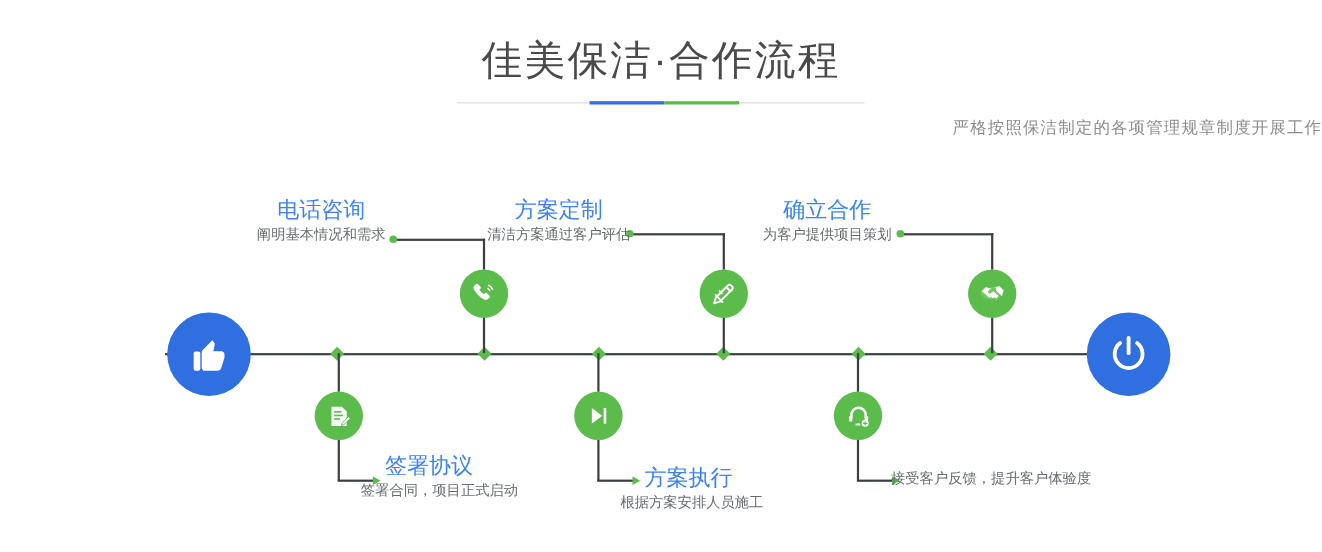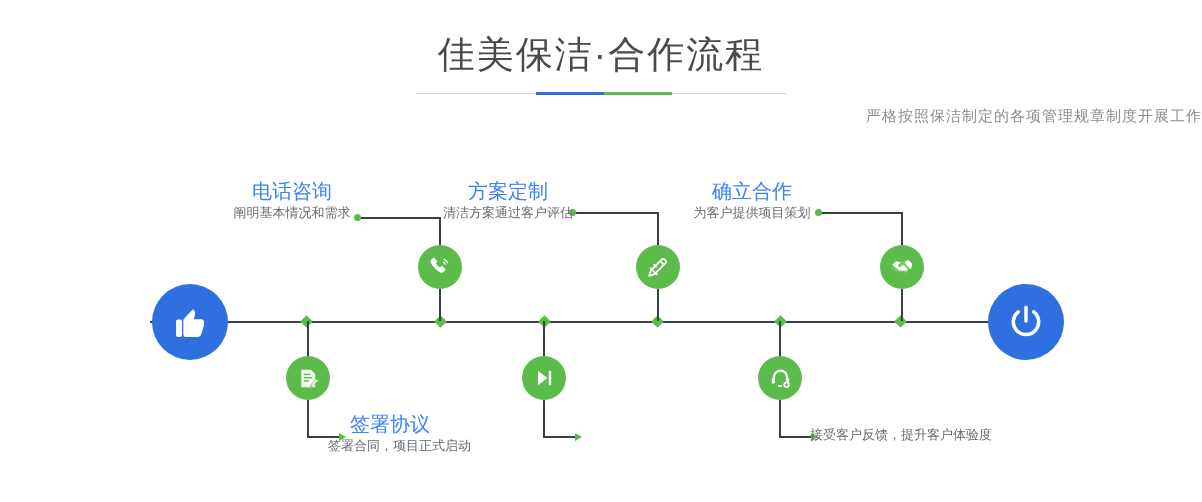--- a/index.html
+++ b/index.html
@@ -282,20 +282,24 @@
         <svg class="icn" width="22" height="22" viewBox="0 0 24 24" fill="#ffffff">
           <path d="M5.5 4.2l10.2 7.8-10.2 7.8z"></path>
           <rect x="17.2" y="4.2" width="2.6" height="15.6"></rect>
         </svg>
       </span>
     </div>
     <div class="v-line" style="left:543px; top:161px; height:35px;"></div>
     <div class="v-line" style="left:543px; top:240px; height:37px;"></div>
     <div class="h-line" style="left:543px; top:276px; width:34px;"></div>
     <div class="arrow-right" style="left:575px; top:273px;"></div>
+    <div class="label below" style="left:586px; top:264px;">
+      <div class="lab-title">方案执行</div>
+      <div class="lab-desc" style="margin-left:-22px;">根据方案安排人员施工</div>
+    </div>
 
     <div class="node-icon" style="left:880px; top:85px;">
       <span>
         <svg class="icn" width="25" height="25" viewBox="0 0 24 24" fill="#ffffff">
           <path d="M1.8 8.9l4-3.6 4.1 1.1 4.3-1.1 4 3.6v5.3l-3.2 3.6-2.4-2-1.9 1.4-2.1-1.6-2.1 1.3-4.7-4.2z" opacity="0.15"></path>
           <path d="M2.4 9.2l3.6-3.3 3.4 1 1.6-0.3-2.7 2.4c-0.6 0.5-0.6 1.4-0.1 2 0.5 0.5 1.3 0.6 1.9 0.2l2.6-1.8 4.4 4.1-2.1 2.3-1.6-1.4-1.1 1.2-1.7-1.4-1.2 1.1-1.8-1.5-4.9-4.3z"></path>
           <path d="M14.2 5.9l3.4-1 3.9 3.6-1.4 5.3-4.6-4.3z"></path>
         </svg>
       </span>
     </div>

